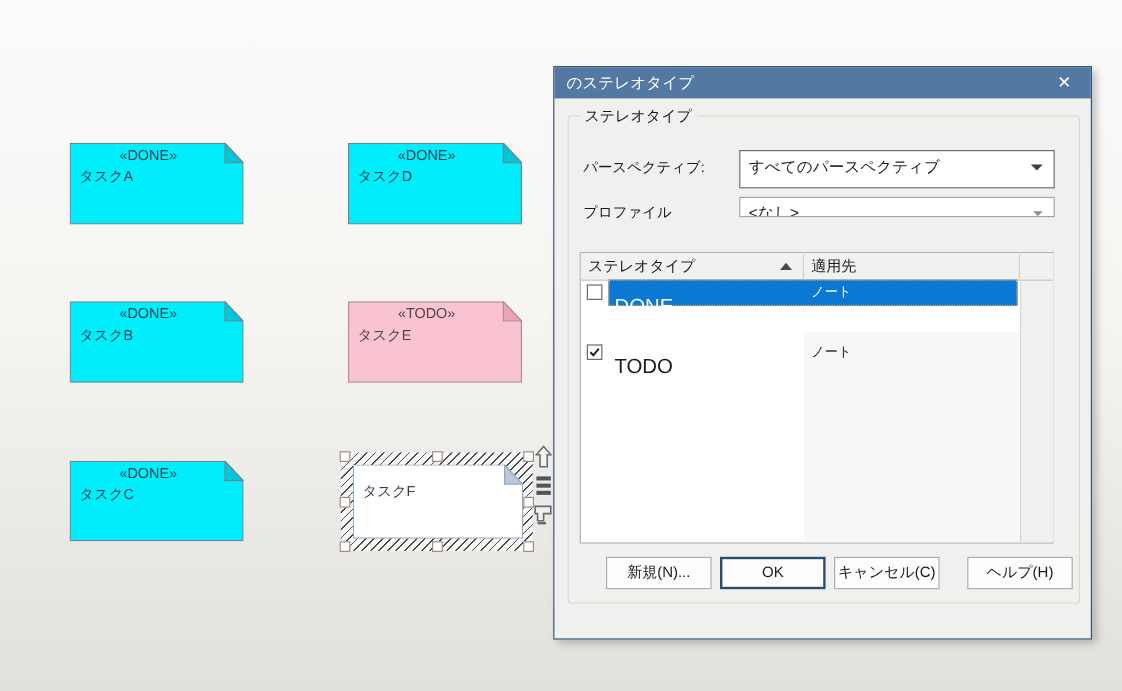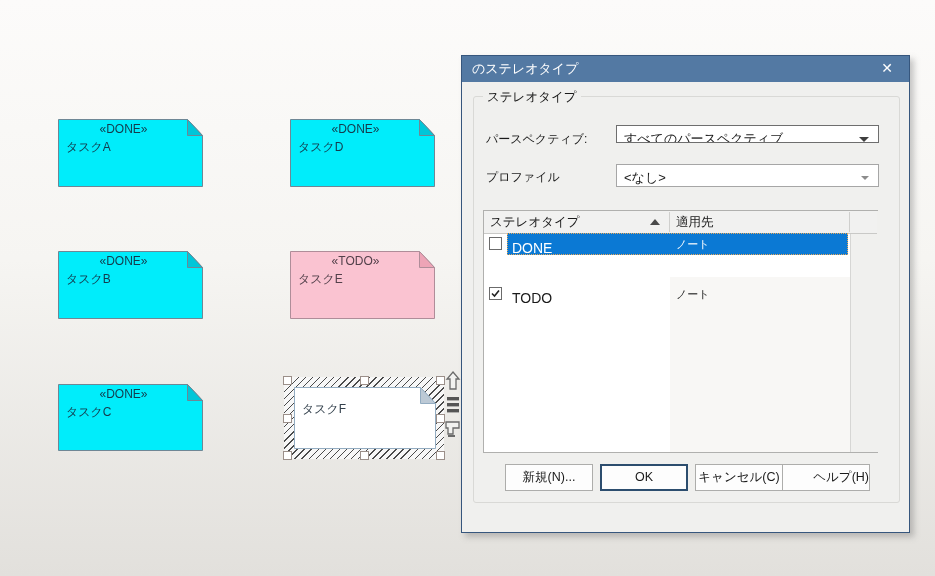--- a/index.html
+++ b/index.html
@@ -25,50 +25,50 @@
     color:#fff;font-size:13px;line-height:26px;padding-left:10px;box-sizing:border-box;}
   .close-btn{position:absolute;right:8px;top:0;width:28px;height:26px;text-align:center;
     color:#fff;font-size:14px;line-height:25px;cursor:default;}
   .groupbox{position:absolute;left:11px;top:40px;width:427px;height:407px;
     border:1px solid #d9d9d6;border-radius:3px;box-sizing:border-box;}
   .group-label{position:absolute;left:21px;top:33px;font-size:12.5px;color:#1a1a1a;
     background:#f0f0ee;padding:0 4px;}
   .fld-label{position:absolute;font-size:12px;color:#1a1a1a;}
   .combo{position:absolute;left:154px;width:263px;background:#fff;box-sizing:border-box;
     font-size:13px;color:#1a1a1a;padding:4px 22px 0 7px;white-space:nowrap;overflow:hidden;}
-  .combo1{top:69px;height:18px;border:1px solid #6e6e6e;}
-  .combo2{top:108px;height:23px;border:1px solid #a6a6a6;}
+  .combo1{top:69px;height:32px;border:1px solid #6e6e6e;}
+  .combo2{top:108px;height:17px;border:1px solid #a6a6a6;}
   .combo-arrow{position:absolute;right:9px;top:11px;width:0;height:0;
     border-left:5px solid transparent;border-right:5px solid transparent;border-top:5px solid #3f3f3f;}
   .combo2 .combo-arrow{border-top-color:#8c8c8c;border-left-width:4px;border-right-width:4px;border-top-width:4px;top:11px;}
   
   .stable{position:absolute;left:21px;top:154px;width:395px;height:243px;
     background:#fff;border:1px solid #b0b0ae;box-sizing:border-box;}
   .thead{position:absolute;left:0;top:0;right:0;height:22px;background:#f1f1f0;border-bottom:1px solid #c9c9c7;}
   .th{position:absolute;top:0;height:22px;font-size:12.5px;color:#1a1a1a;line-height:22px;}
   .th1{left:6px;} .th2{left:192px;}
   .vdiv{position:absolute;top:1px;height:20px;width:1px;background:#cfcfcd;}
   .sort-tri{position:absolute;left:166px;top:8px;width:0;height:0;
     border-left:5px solid transparent;border-right:5px solid transparent;border-bottom:6px solid #4a4a4a;}
   .col2-band{position:absolute;left:186px;top:66px;width:180px;bottom:0;background:#f8f7f5;}
   .col3-band{position:absolute;left:366px;top:0;width:28px;bottom:0;background:#f0f0ee;border-left:1px solid #d6d6d4;box-sizing:border-box;}
   .trow{position:absolute;left:0;right:0;height:22px;}
   .trow1{top:22px;} .trow2{top:44px;margin-top:28px;}
   .row-sel-bg{position:absolute;left:23px;top:0;bottom:0;right:29px;background:#0b79d4;
     outline:1px dotted #e9a959;outline-offset:-1px;}
   .cbx{position:absolute;left:5px;top:4px;width:13px;height:13px;background:#fff;border:1px solid #6b6b6b;box-sizing:border-box;}
-  .cell-name{position:absolute;left:28px;top:4px;font-size:14px;line-height:22px;}
+  .cell-name{position:absolute;left:28px;top:12px;font-size:17px;line-height:22px;}
   .cell-target{position:absolute;left:192px;top:0;font-size:11px;line-height:22px;}
   .trow1 .cell-name,.trow1 .cell-target{color:#fff;}
   .trow2 .cell-name,.trow2 .cell-target{color:#1a1a1a;}
   
   .dbtn{position:absolute;top:408px;width:88px;height:27px;background:#fdfdfd;border:1px solid #adadab;
     font-size:12.5px;color:#1a1a1a;text-align:center;line-height:25px;box-sizing:border-box;}
   .btn-new{left:43px;} .btn-ok{left:138px;border:2px solid #2c4d6e;line-height:23px;}
-  .btn-cancel{left:233px;} .btn-help{left:320px;text-align:right;}
+  .btn-cancel{left:233px;} .btn-help{left:344px;}
 </style>
 </head>
 <body>
 
 <div class="screen">
 
   <div class="sel-frame">
     <div class="handle" style="left:-1px;top:-1px;"></div>
     <div class="handle" style="left:76px;top:-1px;"></div>
     <div class="handle" style="right:-1px;top:-1px;"></div>

